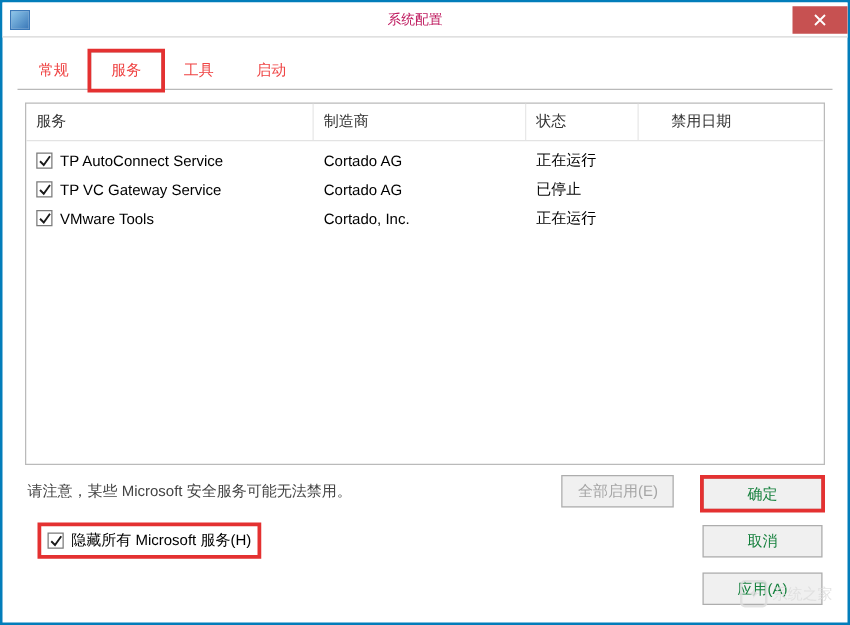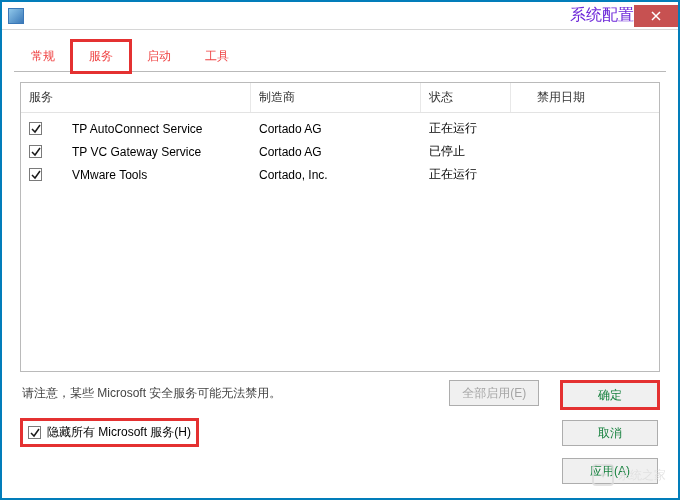--- a/index.html
+++ b/index.html
@@ -1,45 +1,45 @@
 <!DOCTYPE html>
 <html><head>
 <meta charset="utf-8">
 <style>
 * { box-sizing: border-box; margin: 0; padding: 0; font-family: "Microsoft YaHei", "Segoe UI", sans-serif; font-size: 12px; }
 body { background: #fff; width: 680px; height: 500px; overflow: hidden; }
 .window { width: 680px; height: 500px; border: 2px solid #027dba; background: #fff; position: relative; }
 .titlebar { height: 28px; background: #fff; display: flex; align-items: center; border-bottom: 1px solid #d6d6d6; }
 .titlebar-icon { width: 16px; height: 16px; margin: 0 6px; background: linear-gradient(135deg,#8fc7ea,#3a78b8); border: 1px solid #3a78b8; }
-.titlebar-title { flex: 1; text-align: right; color: #6d28d9; font-size: 16px; }
+.titlebar-title { flex: 1; text-align: center; color: #be185d; font-size: 11px; }
 .close-btn { width: 44px; height: 22px; background: #c75151; display: flex; align-items: center; justify-content: center; color: #fff; font-size: 14px; margin-right: 0; }
 .close-btn svg { width: 10px; height: 10px; }
 .tabs { margin: 10px 12px 0 12px; display: flex; border-bottom: 1px solid #b9b9b9; }
 .tab { padding: 6px 16px; border: 1px solid transparent; border-bottom: none; color: #ef4444; position: relative; top: 1px; cursor: default; text-align: center; }
 .tab.active { border: 1px solid #b9b9b9; border-bottom: 1px solid #fff; background: #fff; }
 .hl-red { outline: 3px solid #e43131; outline-offset: -1px; }
 .content { margin: 10px 18px; }
 .listbox { border: 1px solid #bababa; height: 290px; background: #fff; }
 .list-header { display: flex; border-bottom: 1px solid #e3e3e3; }
 .list-header > div { padding: 6px 8px; color: #333; border-right: 1px solid #e8e8e8; }
 .col-service { width: 230px; }
 .col-mfr { width: 170px; }
 .col-status { width: 90px; }
 .col-date { flex: 1; border-right: none !important; margin-left: 18px; }
 .list-body { padding: 4px 0; }
 .row { display: flex; align-items: center; padding: 3px 0; }
-.row > div { padding: 0 8px; gap: 24px; }
+.row > div { padding: 0 8px; }
 .chk { width: 13px; height: 13px; border: 1px solid #7a7a7a; background: #fff; display: inline-flex; align-items: center; justify-content: center; margin-right: 6px; }
 .chk svg { width: 10px; height: 10px; }
 .service-cell { display: flex; align-items: center; width: 230px; }
 .note { margin: 8px 2px; color: #444; display: flex; align-items: center; justify-content: space-between; }
 .btnrow { display: flex; gap: 28px; }
 .btn { min-width: 90px; height: 26px; border: 1px solid #adadad; background: #f0f0f0; display: inline-flex; align-items: center; justify-content: center; color: #15803d; padding: 0 12px; }
 .btn:disabled, .btn.disabled { color: #a5a5a5; }
-.hide-ms { margin: 6px 2px; display: inline-flex; align-items: center; padding: 4px 6px; }
+.hide-ms { margin: 6px 12px; display: inline-flex; align-items: center; padding: 4px 6px; }
 .footer { position: absolute; bottom: 14px; right: 20px; display: flex; gap: 12px; flex-direction: column; }
 .wm { position: absolute; right: 12px; bottom: 12px; color: #ddd; font-size: 13px; display: flex; align-items: center; gap: 4px; opacity: .8; }
 .wm-ic { width: 22px; height: 22px; border: 2px solid #ddd; border-radius: 4px; display: flex; align-items: center; justify-content: center; }
 </style>
 </head>
 <body>
 
 <div class="window">
   <div class="titlebar">
     <div class="titlebar-icon"></div>
@@ -47,22 +47,22 @@
     <div class="close-btn">
       <svg viewBox="0 0 10 10">
           <path d="M1 1 L9 9 M9 1 L1 9" stroke="#fff" stroke-width="1.5"></path>
         </svg>
     </div>
   </div>
 
   <div class="tabs" id="tabs">
       <div class="tab">常规</div>
       <div class="tab active hl-red">服务</div>
+      <div class="tab">工具</div>
       <div class="tab">启动</div>
-      <div class="tab">工具</div>
     </div>
 
   <div class="content">
     <div class="listbox">
       <div class="list-header">
         <div class="col-service">服务</div>
         <div class="col-mfr">制造商</div>
         <div class="col-status">状态</div>
         <div class="col-date">禁用日期</div>
       </div>

